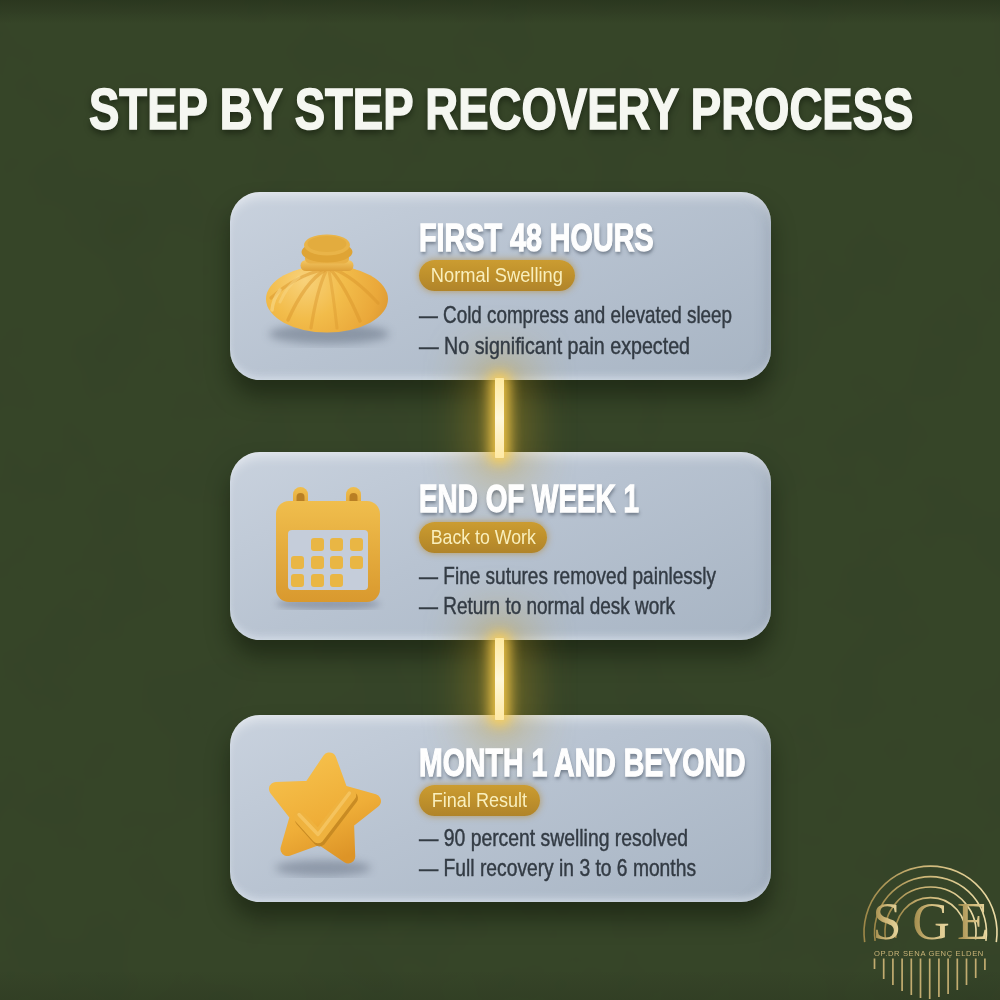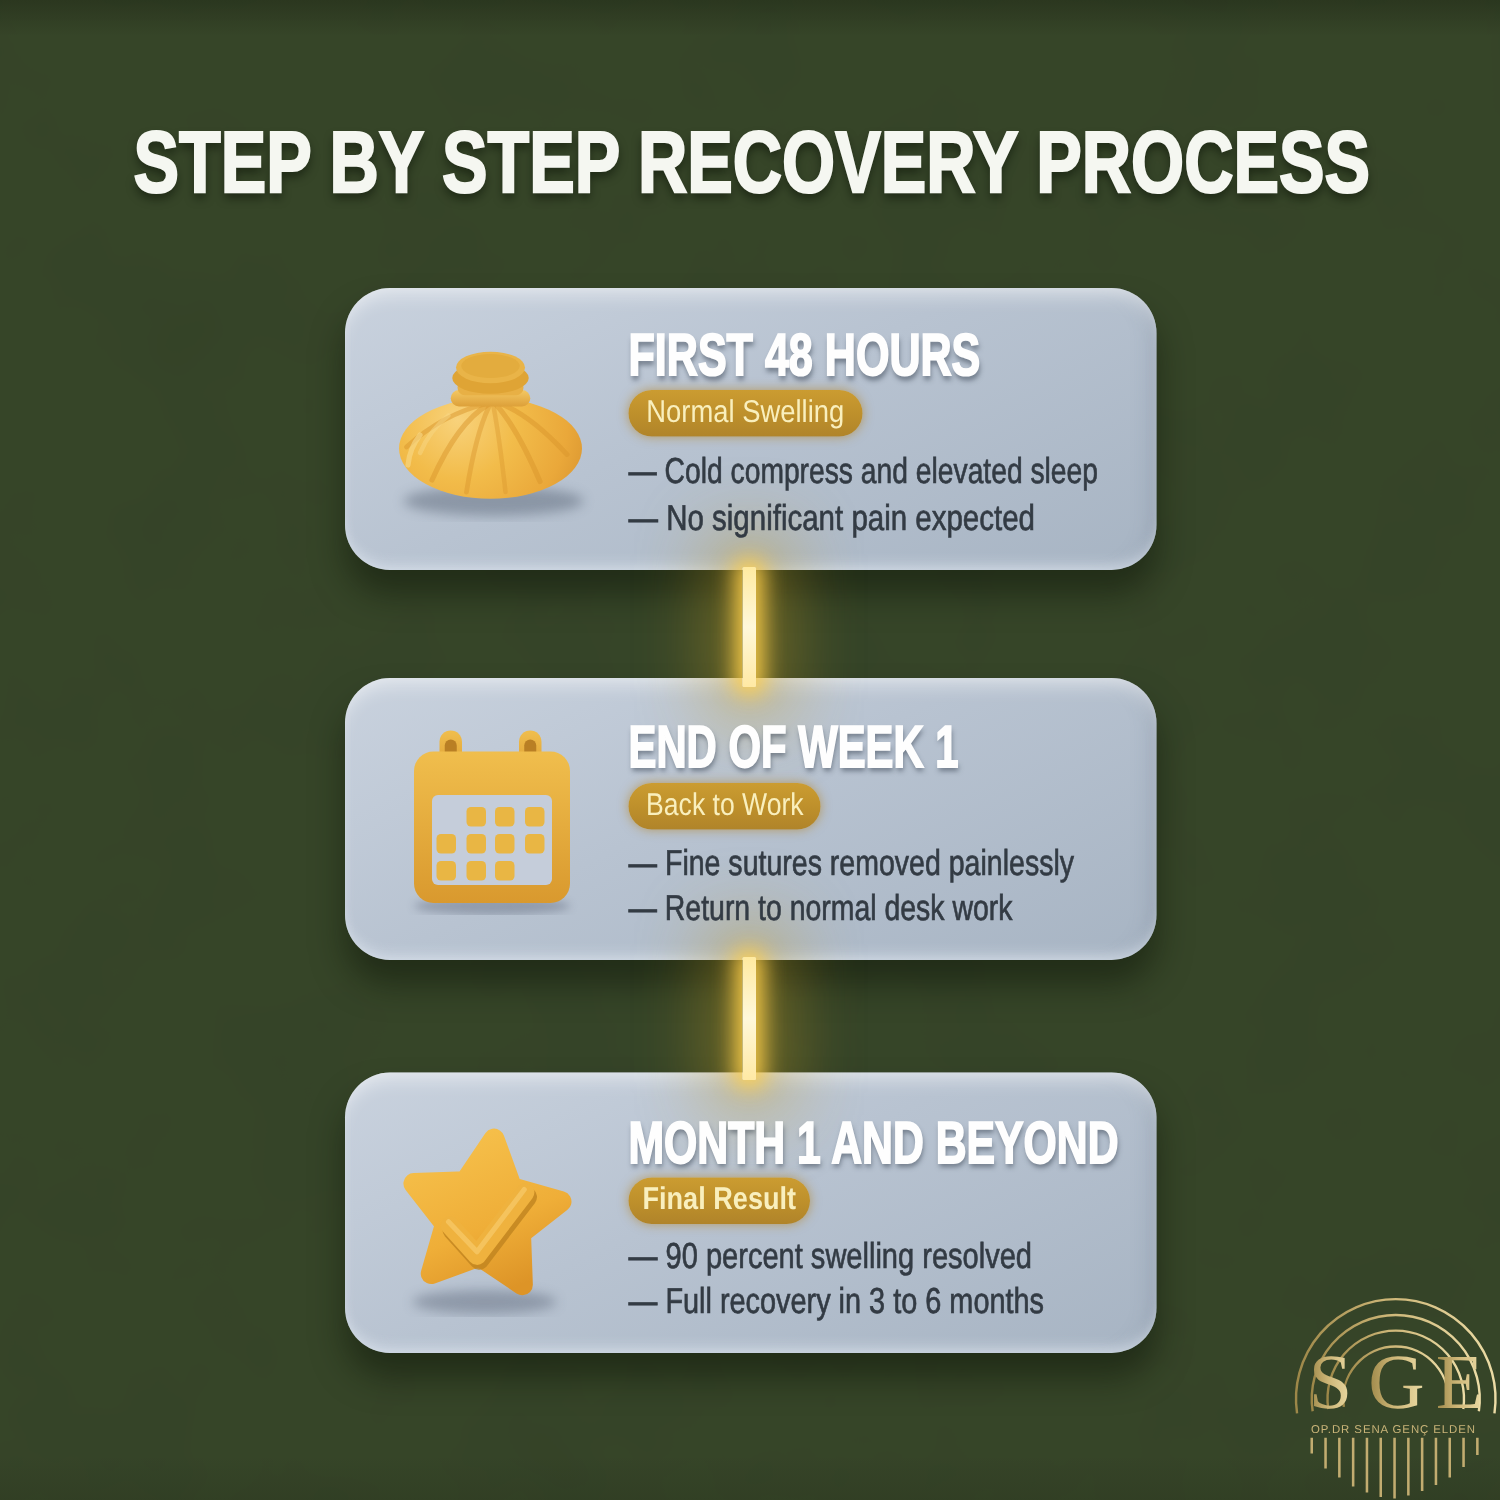--- a/index.html
+++ b/index.html
@@ -23,21 +23,21 @@
   .ctitle{position:absolute;left:419px;font-size:39.5px;line-height:39.5px;font-weight:bold;
        color:#fefefe;-webkit-text-stroke:1.3px #fefefe;white-space:nowrap;transform:scaleX(0.78);transform-origin:left top;
        text-shadow:1px 3px 4px rgba(55,65,80,.55);}
   #t1{top:217.8px;} #t2{top:479.4px;} #t3{top:742.5px;}
   .pill{position:absolute;left:419px;height:31px;border-radius:16px;
        background:linear-gradient(180deg,#cb9c31 0%,#bd8f2b 55%,#b0842a 100%);
        box-shadow:0 0 7px rgba(180,130,35,.65);
        display:flex;align-items:center;justify-content:center;}
   .pill span{font-size:21px;color:#f9efbd;white-space:nowrap;display:block;
        transform:scaleX(0.8);transform-origin:center center;}
-  #p1{top:259.5px;width:156px;} #p2{top:521.5px;width:128px;} #p3{top:784.5px;width:121px;font-weight:bold;}
+  #p1{top:259.5px;width:156px;} #p2{top:521.5px;width:128px;} #p3{top:784.5px;width:121px;}
   .bl{position:absolute;left:419px;font-size:24px;line-height:24px;color:#333b44;-webkit-text-stroke:0.45px #333b44;
       white-space:nowrap;transform:scaleX(0.78);transform-origin:left top;}
   #b1a{top:302.7px;} #b1b{top:333.7px;}
   #b2a{top:563.7px;} #b2b{top:593.7px;}
   #b3a{top:825.7px;} #b3b{top:856.2px;}
   .glow{position:absolute;left:495px;width:9px;border-radius:1px;
        background:linear-gradient(180deg,#ffeaa0,#fff8da 50%,#ffe9a4);
        box-shadow:0 0 14px 5px rgba(255,208,75,.95), 0 0 46px 24px rgba(195,155,35,.42);}
   #g1{top:378px;height:80px;}
   #g2{top:638px;height:82px;}

